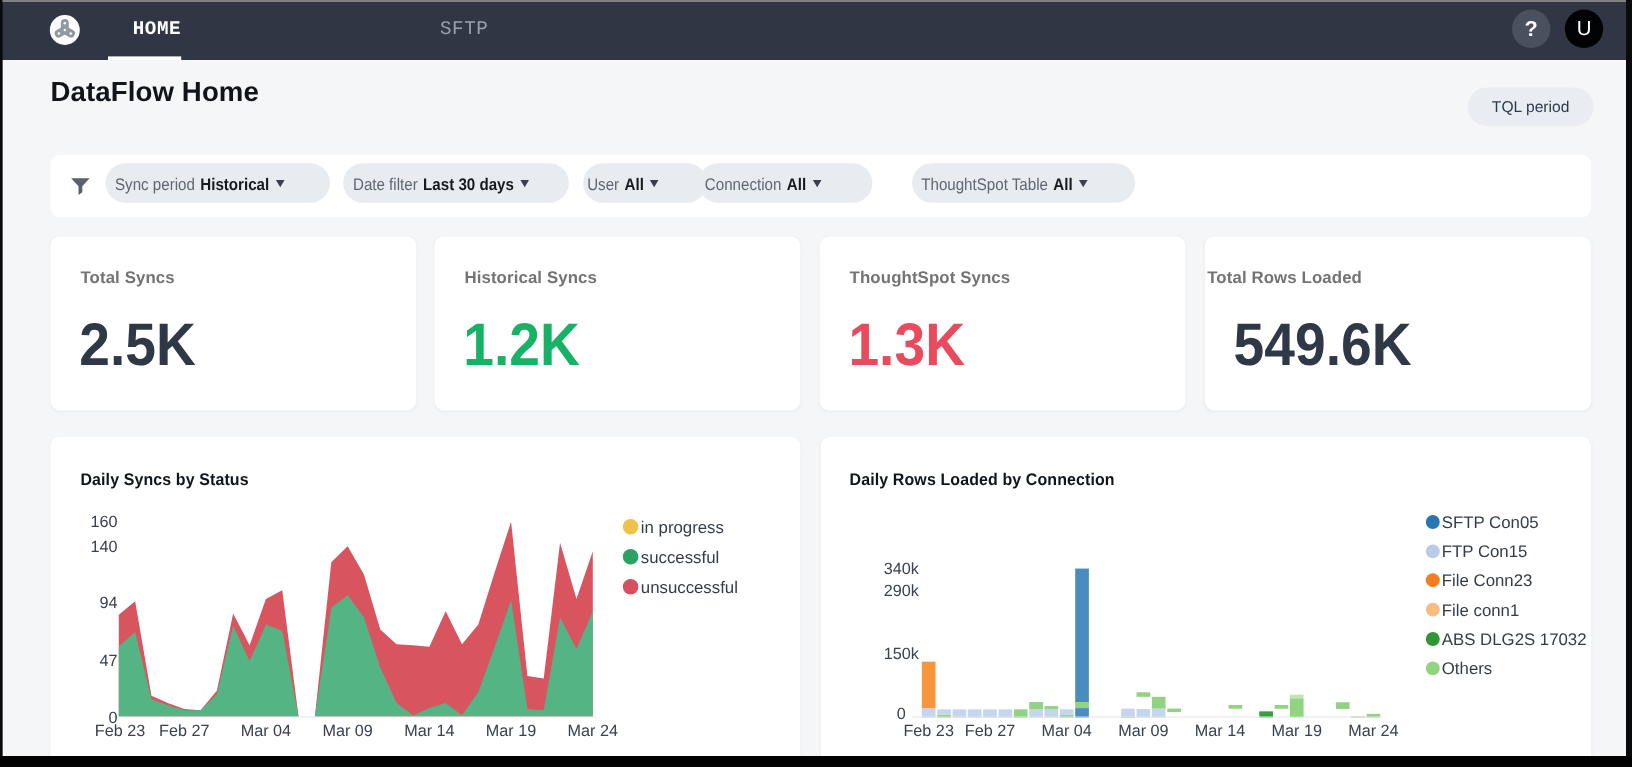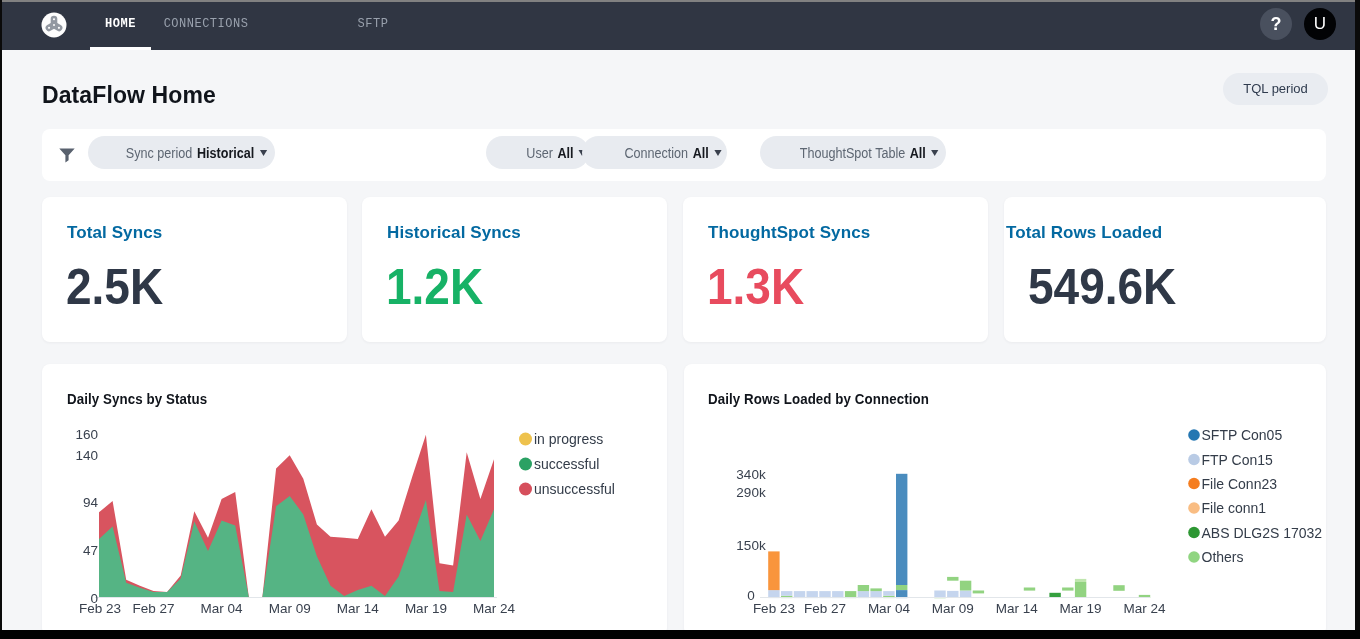--- a/index.html
+++ b/index.html
@@ -4,44 +4,43 @@
 *{margin:0;padding:0;box-sizing:border-box}
 html,body{width:1360px;height:639px;overflow:hidden;font-family:"Liberation Sans",sans-serif;background:#000}
 .abs{position:absolute}
 #page{position:relative;width:1360px;height:639px}
 #topline{left:0;top:0;width:1360px;height:2px;background:#818181}
 #leftb{left:0;top:0;width:2px;height:639px;background:#0a0a0a}
 #rightb{left:1355px;top:0;width:5px;height:639px;background:#0a0a0a}
 #botb{left:0;top:630px;width:1360px;height:9px;background:#010101}
 #nav{left:2px;top:2px;width:1353px;height:48px;background:#303643}
 #main{left:2px;top:50px;width:1353px;height:580px;background:#f5f6f8}
-.navitem{position:absolute;top:0;height:48px;line-height:48px;text-align:center;font-family:"Liberation Mono",monospace;font-size:12px;letter-spacing:.5px;color:#99a1ad;font-weight:400}
+.navitem{position:absolute;top:0;height:48px;line-height:48px;text-align:right;font-family:"Liberation Mono",monospace;font-size:16px;letter-spacing:.5px;color:#99a1ad;font-weight:400}
 .navitem.active{color:#fff;font-weight:700}
 #homeline{left:90px;top:47px;width:61px;height:3px;background:#fff}
 #qcircle{left:1260px;top:8px;width:32px;height:32px;border-radius:50%;background:#49505e;color:#fff;font-size:18px;font-weight:700;text-align:center;line-height:32px}
 #ucircle{left:1304px;top:8px;width:32px;height:32px;border-radius:50%;background:#020305;color:#fff;font-size:17px;text-align:center;line-height:32px}
-#title{left:42px;top:84px;font-size:23px;font-weight:700;line-height:23px;color:#10141b;letter-spacing:.1px}
+#title{left:42px;top:65px;font-size:23px;font-weight:700;line-height:23px;color:#10141b;letter-spacing:.1px}
 #tql{left:1223px;top:73px;width:105px;height:32px;border-radius:16px;background:#e9ecf1;color:#2f3b4e;font-size:13px;text-align:center;line-height:32px}
 #filterbar{left:42px;top:129px;width:1284px;height:52px;background:#fff;border-radius:8px}
 #pills{left:0;top:136px;height:33px;width:1360px}
-.pill{position:absolute;height:33px;border-radius:16.5px;background:#e8ebf0;display:flex;align-items:center;justify-content:flex-end;font-size:14px;color:#5d6672;white-space:nowrap}
+.pill{position:absolute;height:33px;border-radius:16.5px;background:#e8ebf0;display:flex;align-items:center;justify-content:flex-start;font-size:14px;color:#5d6672;white-space:nowrap}
 .pc{display:flex;align-items:center;transform:scaleX(.9)}
 .pill b{color:#16191f;margin-left:5px;font-weight:700}
 .caret{display:inline-block;width:0;height:0;border-left:4px solid transparent;border-right:4px solid transparent;border-top:6px solid #39404d;margin-left:6px}
 .card{position:absolute;background:#fff;border-radius:8px;box-shadow:0 1px 3px rgba(30,40,60,.05)}
-.slabel{position:absolute;left:25px;top:223px;font-size:17px;font-weight:700;color:#0369a1;letter-spacing:.1px}
+.slabel{position:absolute;left:25px;top:223px;font-size:14px;font-weight:700;color:#737373;letter-spacing:.1px}
 .snum{position:absolute;left:24px;top:262px;font-size:50px;font-weight:700;line-height:50px;letter-spacing:0;transform:scaleX(.92);transform-origin:0 50%}
 .ctitle{position:absolute;font-size:14px;font-weight:700;color:#10141b;letter-spacing:.1px;transform:scaleX(.95);transform-origin:0 0}
 </style></head><body>
 <div id="page">
 <div class="abs" id="topline"></div>
 <div class="abs" id="nav"></div>
 <div class="abs" id="main"></div>
 <div class="navitem active" style="left:90px;width:61px">HOME</div>
-<div class="navitem" style="left:151px;width:110px">CONNECTIONS</div>
 <div class="navitem" style="left:339px;width:68px">SFTP</div>
 <div class="abs" id="homeline"></div>
 <svg class="abs" style="left:41px;top:12px" width="26" height="26" viewBox="0 0 26 26">
 <circle cx="13" cy="13" r="12.5" fill="#fdfdfd"></circle>
 <g fill="#9298a1">
 <rect x="9.7" y="3.8" width="6.6" height="10.2" rx="3.3" transform="rotate(0 13 13)"></rect>
 <rect x="9.7" y="3.8" width="6.6" height="10.2" rx="3.3" transform="rotate(120 13 13)"></rect>
 <rect x="9.7" y="3.8" width="6.6" height="10.2" rx="3.3" transform="rotate(240 13 13)"></rect>
 <circle cx="13" cy="13" r="3.6"></circle>
 </g>
@@ -56,20 +55,23 @@
 <div class="abs" id="ucircle">U</div>
 <div class="abs" id="title">DataFlow Home</div>
 <div class="abs" id="tql">TQL period</div>
 <div class="abs" id="filterbar"></div>
 <svg class="abs" style="left:59px;top:148px" width="16" height="15" viewBox="0 0 16 15">
 <path d="M0.3 0.5 L15.7 0.5 L9.6 7.2 L9.6 12.2 L6.4 14.5 L6.4 7.2 Z" fill="#59616e"></path>
 </svg>
 <div class="abs" id="pills">
 <div class="pill" style="left:88px;width:187px">
         <span class="pc">Sync period<b>Historical</b><span class="caret"></span></span>
+      </div>
+<div class="pill" style="left:286px;width:188px">
+        <span class="pc">Date filter<b>Last 30 days</b><span class="caret"></span></span>
       </div>
 <div class="pill" style="left:486px;width:103px">
         <span class="pc">User<b>All</b><span class="caret"></span></span>
       </div>
 <div class="pill" style="left:582px;width:145px">
         <span class="pc">Connection<b>All</b><span class="caret"></span></span>
       </div>
 <div class="pill" style="left:760px;width:186px">
         <span class="pc">ThoughtSpot Table<b>All</b><span class="caret"></span></span>
       </div>

